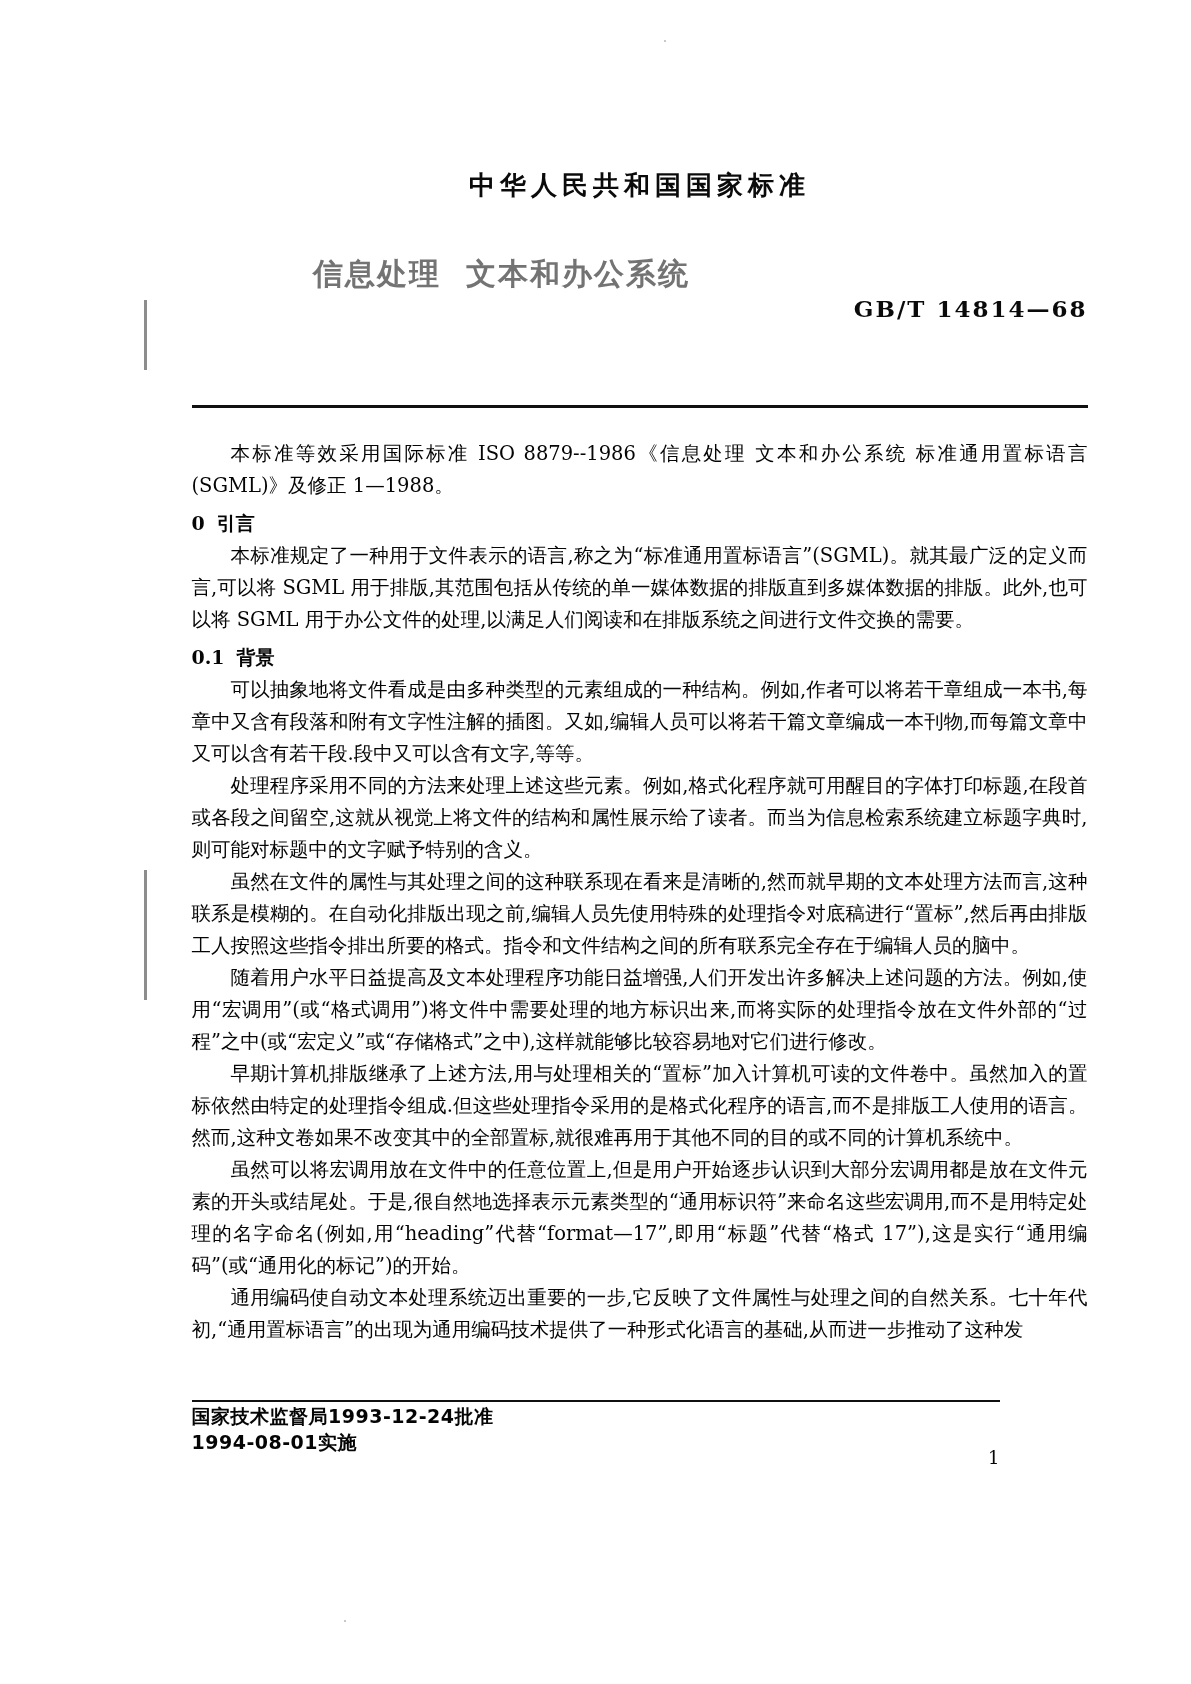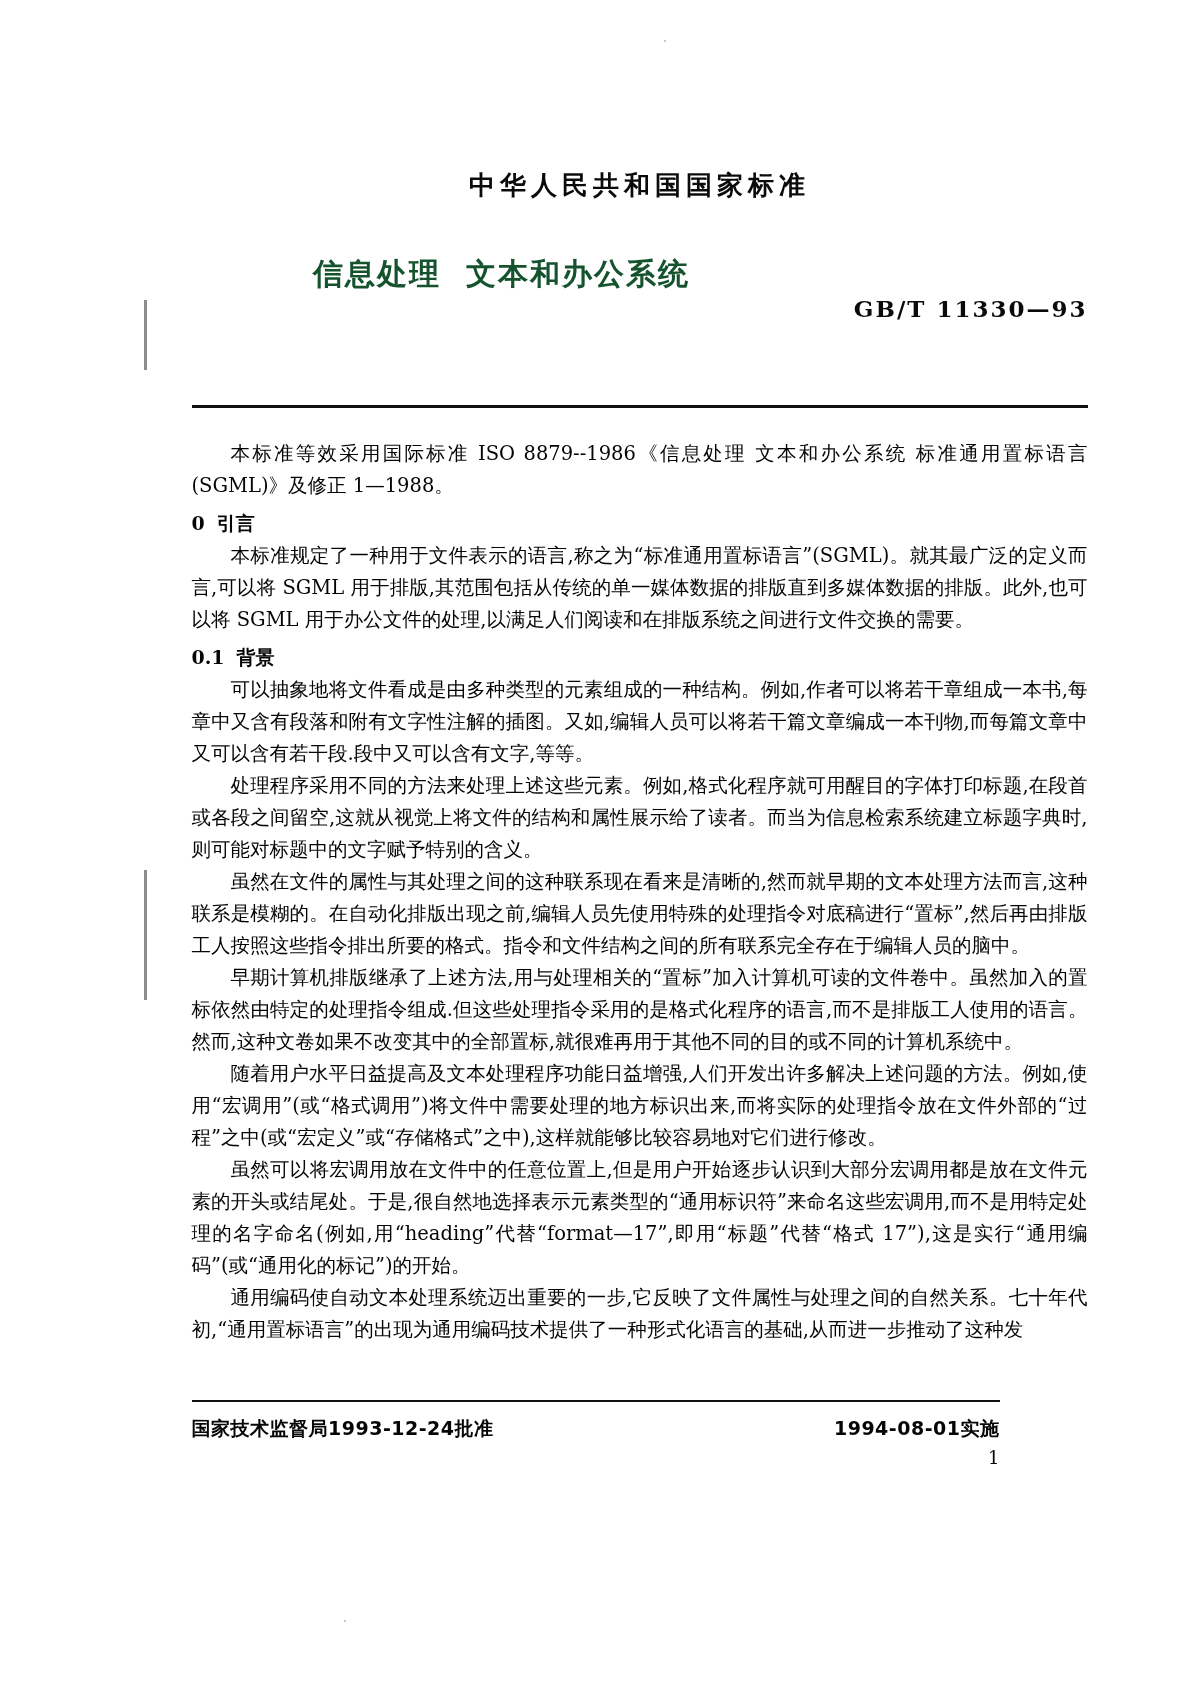--- a/index.html
+++ b/index.html
@@ -55,21 +55,21 @@
     height: 112px;
   }
   .title-cn {
     position: absolute;
     left: 0;
     top: 0;
     width: 620px;
     text-align: center;
     font-family: "DejaVu Sans", "Liberation Sans", sans-serif;
     font-weight: bold;
-    color: #14532d;
+    color: #737373;
   }
   .title-cn .line1 {
     font-size: 30px;
     letter-spacing: 2px;
     line-height: 1.5;
     white-space: pre;
   }
   .title-cn .line2 {
     font-size: 30px;
     letter-spacing: 1px;
@@ -131,29 +131,30 @@
     margin-right: 12px;
   }
 
   
   .footer {
     position: absolute;
     left: 148px;
     right: 148px;
     top: 1400px;
     border-top: 2.5px solid #101010;
-    padding-top: 14px;
+    padding-top: 2px;
     display: flex;
     justify-content: space-between;
     align-items: baseline;
     font-family: "DejaVu Sans", "Liberation Sans", sans-serif;
     font-weight: bold;
     font-size: 19px;
     color: #050505;
     letter-spacing: 0.5px;
+    flex-direction: column;
   }
   .page-number {
     position: absolute;
     right: 148px;
     top: 1447px;
     font-family: "DejaVu Serif", "Liberation Serif", serif;
     font-size: 18px;
     color: #050505;
   }
 </style>
@@ -170,21 +171,21 @@
   <div class="content">
 
     <div class="masthead">
 
       <div class="national-standard">中华人民共和国国家标准</div>
 
       <div class="title-block">
         <div class="title-cn">
           <div class="line1">信息处理  文本和办公系统</div>
         </div>
-        <div class="std-number">GB/T 11330—93</div>
+        <div class="std-number">GB/T 14814—68</div>
       </div>
 
       <div class="title-en">
       </div>
     </div>
 
     <hr class="rule">
 
     <div class="body-text">
 
@@ -196,22 +197,22 @@
 
       <p>本标准规定了一种用于文件表示的语言,称之为“标准通用置标语言”(SGML)。就其最广泛的定义而言,可以将 SGML 用于排版,其范围包括从传统的单一媒体数据的排版直到多媒体数据的排版。此外,也可以将 SGML 用于办公文件的处理,以满足人们阅读和在排版系统之间进行文件交换的需要。</p>
 
       <div class="section-head">
         <span class="num">0.1</span><span>背景</span>
       </div>
 
       <p>可以抽象地将文件看成是由多种类型的元素组成的一种结构。例如,作者可以将若干章组成一本书,每章中又含有段落和附有文字性注解的插图。又如,编辑人员可以将若干篇文章编成一本刊物,而每篇文章中又可以含有若干段.段中又可以含有文字,等等。</p>
       <p>处理程序采用不同的方法来处理上述这些元素。例如,格式化程序就可用醒目的字体打印标题,在段首或各段之间留空,这就从视觉上将文件的结构和属性展示给了读者。而当为信息检索系统建立标题字典时,则可能对标题中的文字赋予特别的含义。</p>
       <p>虽然在文件的属性与其处理之间的这种联系现在看来是清晰的,然而就早期的文本处理方法而言,这种联系是模糊的。在自动化排版出现之前,编辑人员先使用特殊的处理指令对底稿进行“置标”,然后再由排版工人按照这些指令排出所要的格式。指令和文件结构之间的所有联系完全存在于编辑人员的脑中。</p>
+      <p>随着用户水平日益提高及文本处理程序功能日益增强,人们开发出许多解决上述问题的方法。例如,使用“宏调用”(或“格式调用”)将文件中需要处理的地方标识出来,而将实际的处理指令放在文件外部的“过程”之中(或“宏定义”或“存储格式”之中),这样就能够比较容易地对它们进行修改。</p>
       <p>早期计算机排版继承了上述方法,用与处理相关的“置标”加入计算机可读的文件卷中。虽然加入的置标依然由特定的处理指令组成.但这些处理指令采用的是格式化程序的语言,而不是排版工人使用的语言。然而,这种文卷如果不改变其中的全部置标,就很难再用于其他不同的目的或不同的计算机系统中。</p>
-      <p>随着用户水平日益提高及文本处理程序功能日益增强,人们开发出许多解决上述问题的方法。例如,使用“宏调用”(或“格式调用”)将文件中需要处理的地方标识出来,而将实际的处理指令放在文件外部的“过程”之中(或“宏定义”或“存储格式”之中),这样就能够比较容易地对它们进行修改。</p>
       <p>虽然可以将宏调用放在文件中的任意位置上,但是用户开始逐步认识到大部分宏调用都是放在文件元素的开头或结尾处。于是,很自然地选择表示元素类型的“通用标识符”来命名这些宏调用,而不是用特定处理的名字命名(例如,用“heading”代替“format—17”,即用“标题”代替“格式 17”),这是实行“通用编码”(或“通用化的标记”)的开始。</p>
       <p>通用编码使自动文本处理系统迈出重要的一步,它反映了文件属性与处理之间的自然关系。七十年代初,“通用置标语言”的出现为通用编码技术提供了一种形式化语言的基础,从而进一步推动了这种发</p>
 
     </div>
   </div>
 
   <div class="footer">
     <span>国家技术监督局1993-12-24批准</span>
     <span>1994-08-01实施</span>
   </div>

